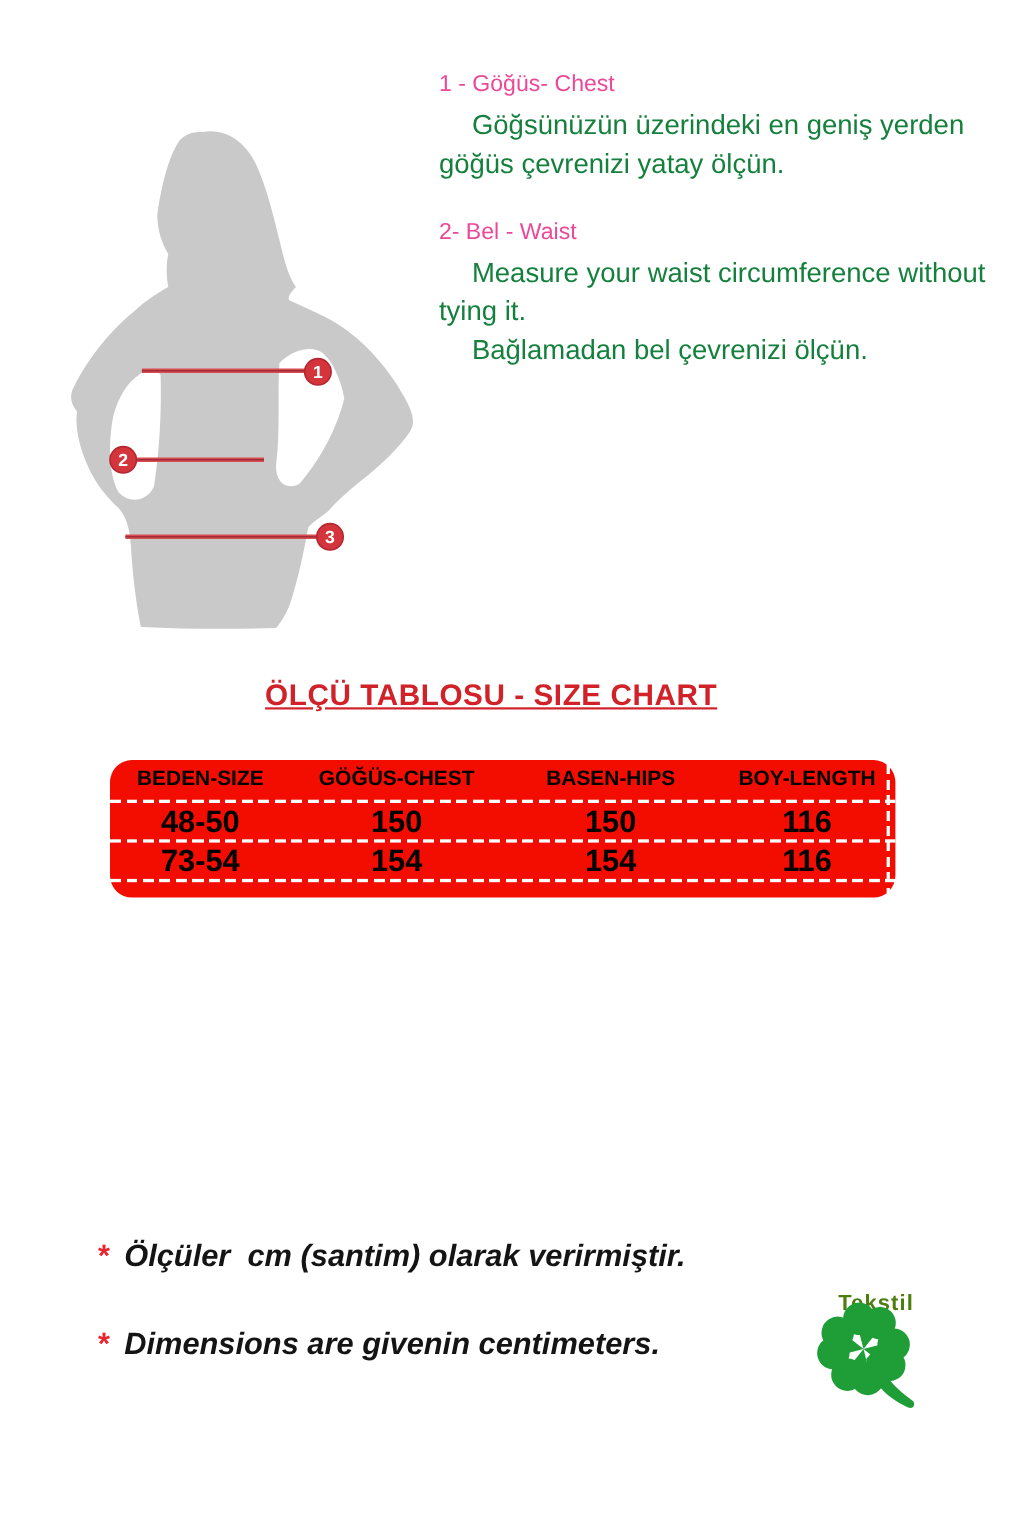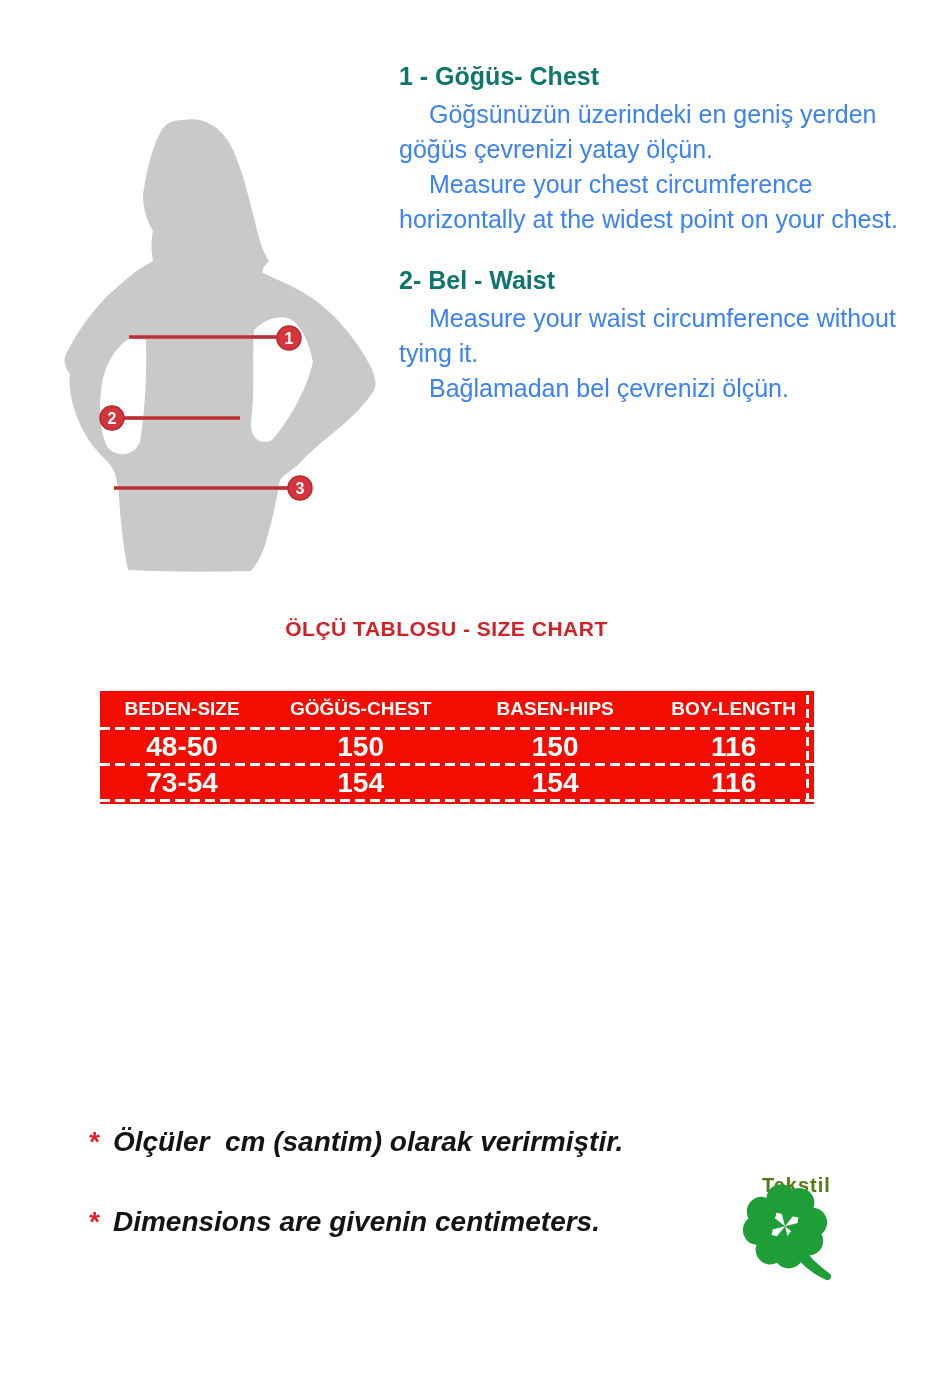--- a/index.html
+++ b/index.html
@@ -4,34 +4,34 @@
 <style>
   html,body{margin:0;padding:0;background:#ffffff;}
   #canvas{
     position:relative;width:933px;height:1400px;background:#ffffff;overflow:hidden;
     font-family:"Liberation Sans",sans-serif;
   }
   
   #instructions{position:absolute;left:399px;top:60px;width:524px;}
   .section{margin:0 0 27px 0;}
   .section h3{
-    margin:0 0 4px 0;font-size:25px;line-height:33px;font-weight:700;color:#0f766e;
+    margin:0 0 4px 0;font-size:21px;line-height:33px;font-weight:400;color:#ec4899;
   }
   .section p{
-    margin:0;font-size:25px;line-height:35px;color:#3b82f6;text-indent:30px;font-weight:400;
+    margin:0;font-size:25px;line-height:35px;color:#15803d;text-indent:30px;font-weight:400;
   }
   
   #chart-title{
     position:absolute;left:0;top:617px;width:893px;text-align:center;
-    font-size:21px;font-weight:bold;color:#d1222a;letter-spacing:.5px;
+    font-size:27px;font-weight:bold;color:#d1222a;letter-spacing:.5px;text-decoration:underline;
   }
   
   #size-table{
-    position:absolute;left:100px;top:691px;width:714px;background:#f20d00;color:#ffffff;
-    font-weight:bold;padding-bottom:2px;
+    position:absolute;left:100px;top:691px;width:714px;background:#f20d00;color:#000000;
+    font-weight:bold;padding-bottom:14px;border-radius:20px;
   }
   .trow{display:grid;grid-template-columns:23% 27% 27.5% 22.5%;align-items:center;text-align:center;}
   .trow.header{height:36px;font-size:19px;}
   .trow.data{height:33px;font-size:28px;}
   .h-dash{height:3px;background:repeating-linear-gradient(90deg,#ffffff 0 10px,rgba(255,255,255,0) 10px 15px);}
   .v-dash{position:absolute;top:4px;bottom:4px;right:5px;width:3px;
     background:repeating-linear-gradient(180deg,#ffffff 0 9px,rgba(255,255,255,0) 9px 14px);}
   
   .note{
     position:absolute;left:88px;font-size:28px;font-weight:bold;color:#141414;white-space:pre-wrap;font-style:italic;
@@ -116,21 +116,20 @@
     <g>
       <circle cx="300" cy="488" r="12" fill="#d4343c" stroke="#b52832" stroke-width="1.5"></circle>
       <text class="marker-num" x="300" y="494" text-anchor="middle">3</text>
     </g>
   </svg>
 
   <div id="instructions">
     <div class="section">
       <h3>1 - Göğüs- Chest</h3>
       <p>Göğsünüzün üzerindeki en geniş yerden göğüs çevrenizi yatay ölçün.</p>
-      <p>Measure your chest circumference horizontally at the widest point on your chest.</p>
     </div>
     <div class="section">
       <h3>2- Bel - Waist</h3>
       <p>Measure your waist circumference without tying it.</p>
       <p>Bağlamadan bel çevrenizi ölçün.</p>
     </div>
   </div>
 
   <div id="chart-title">ÖLÇÜ TABLOSU - SIZE CHART</div>
 

